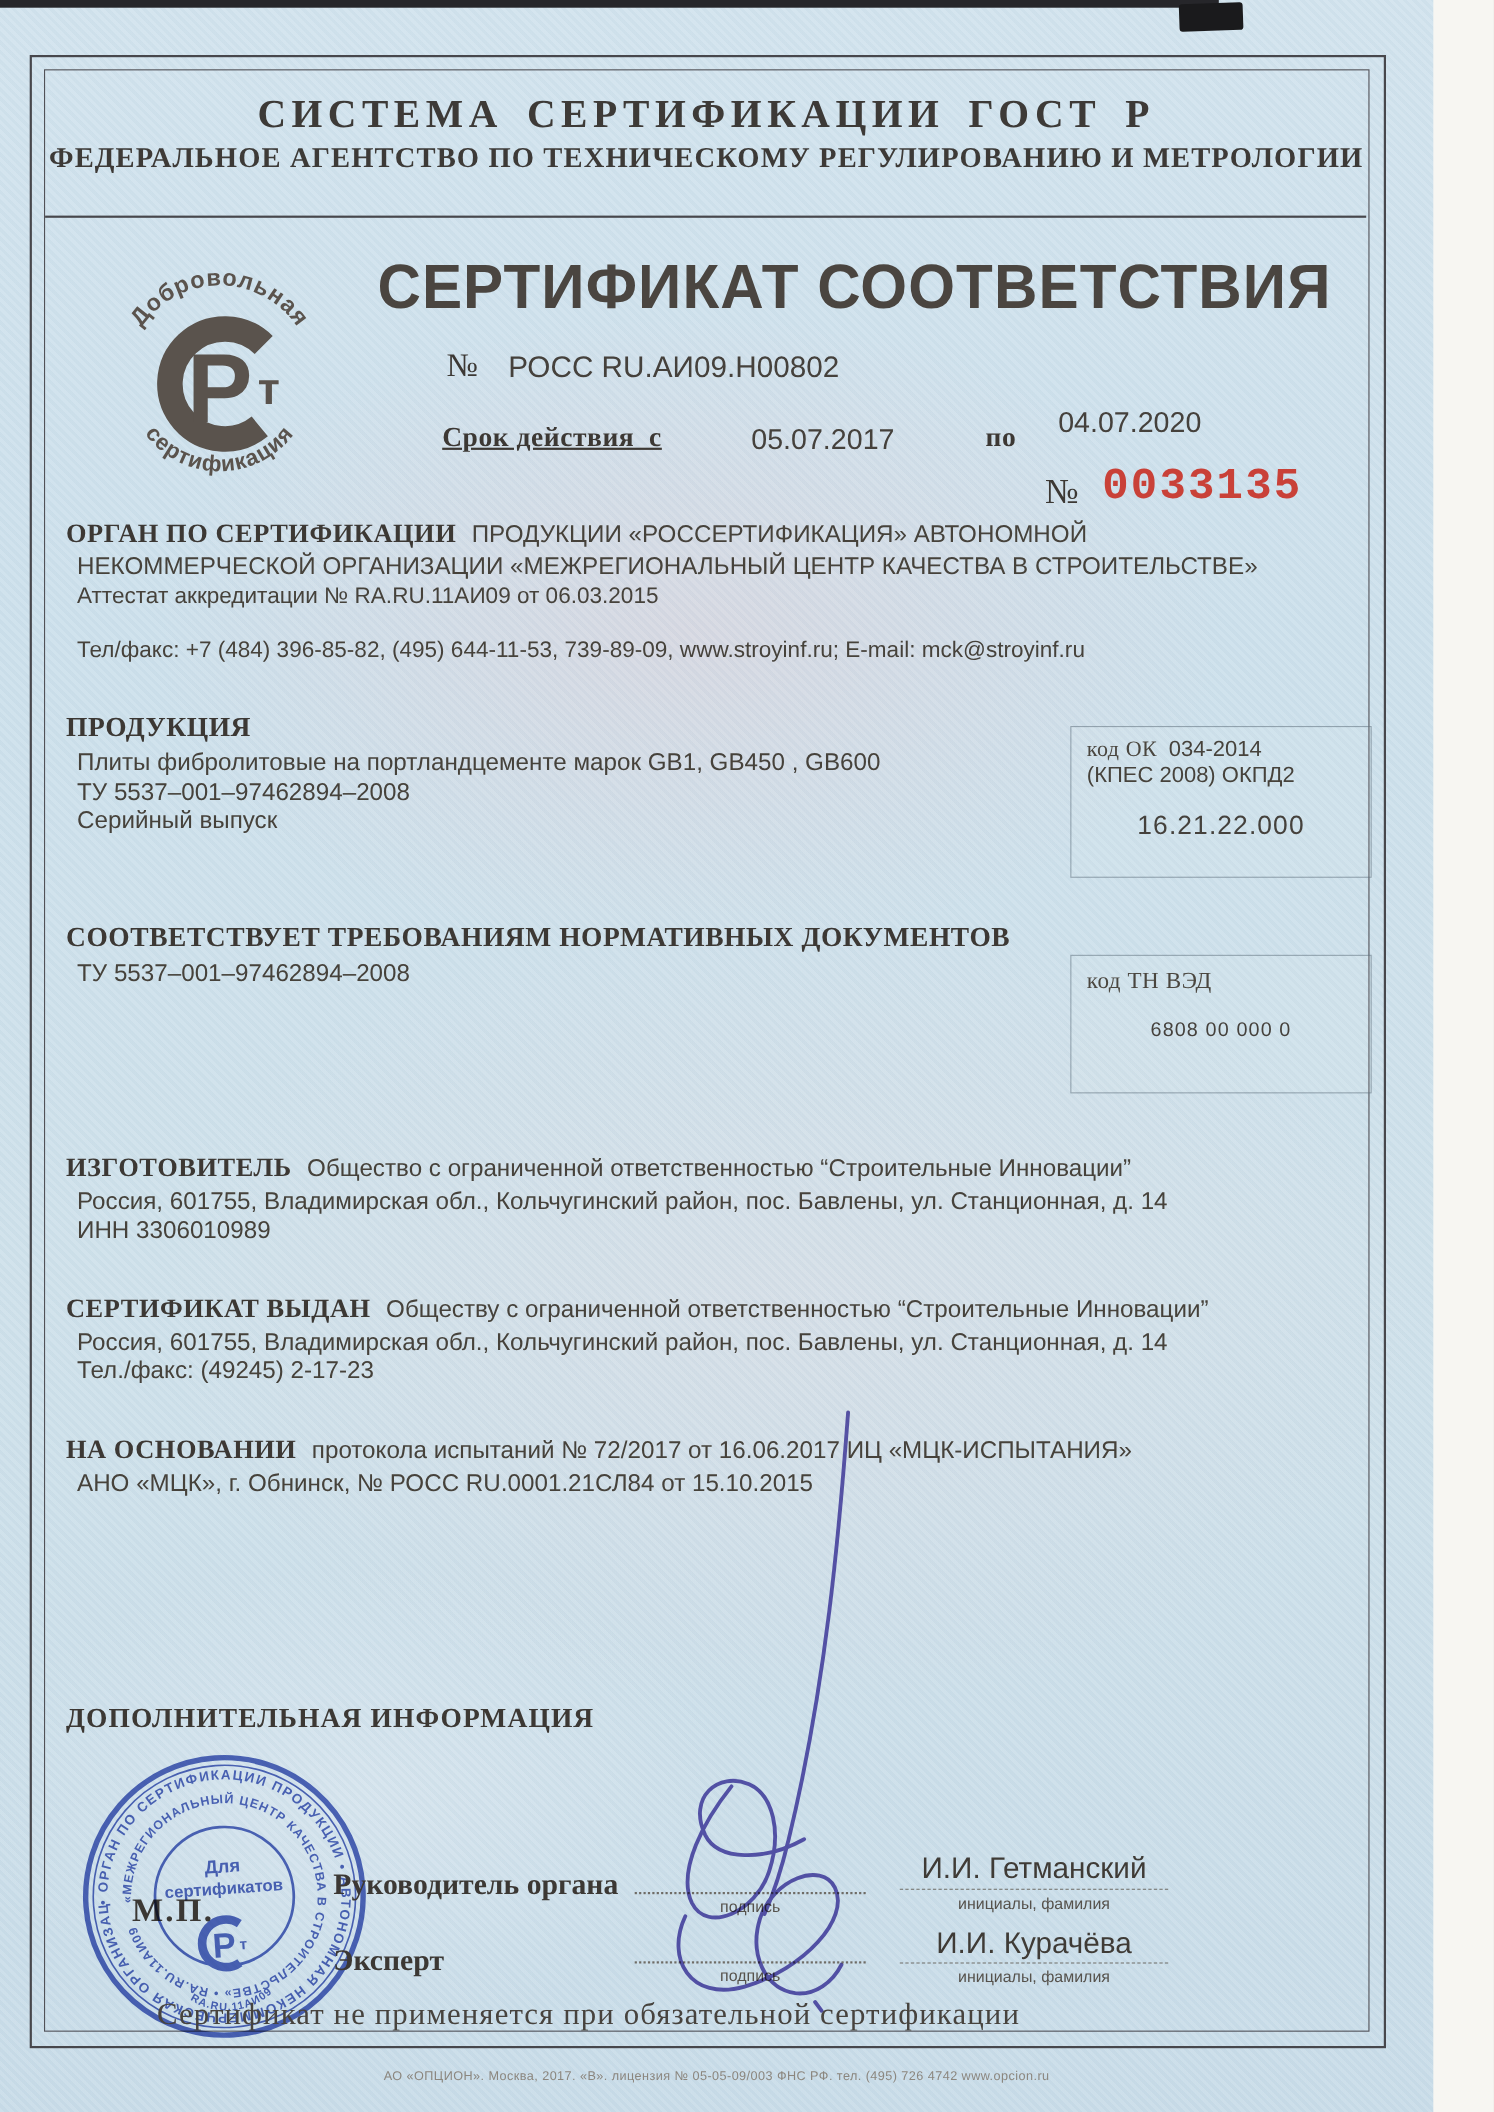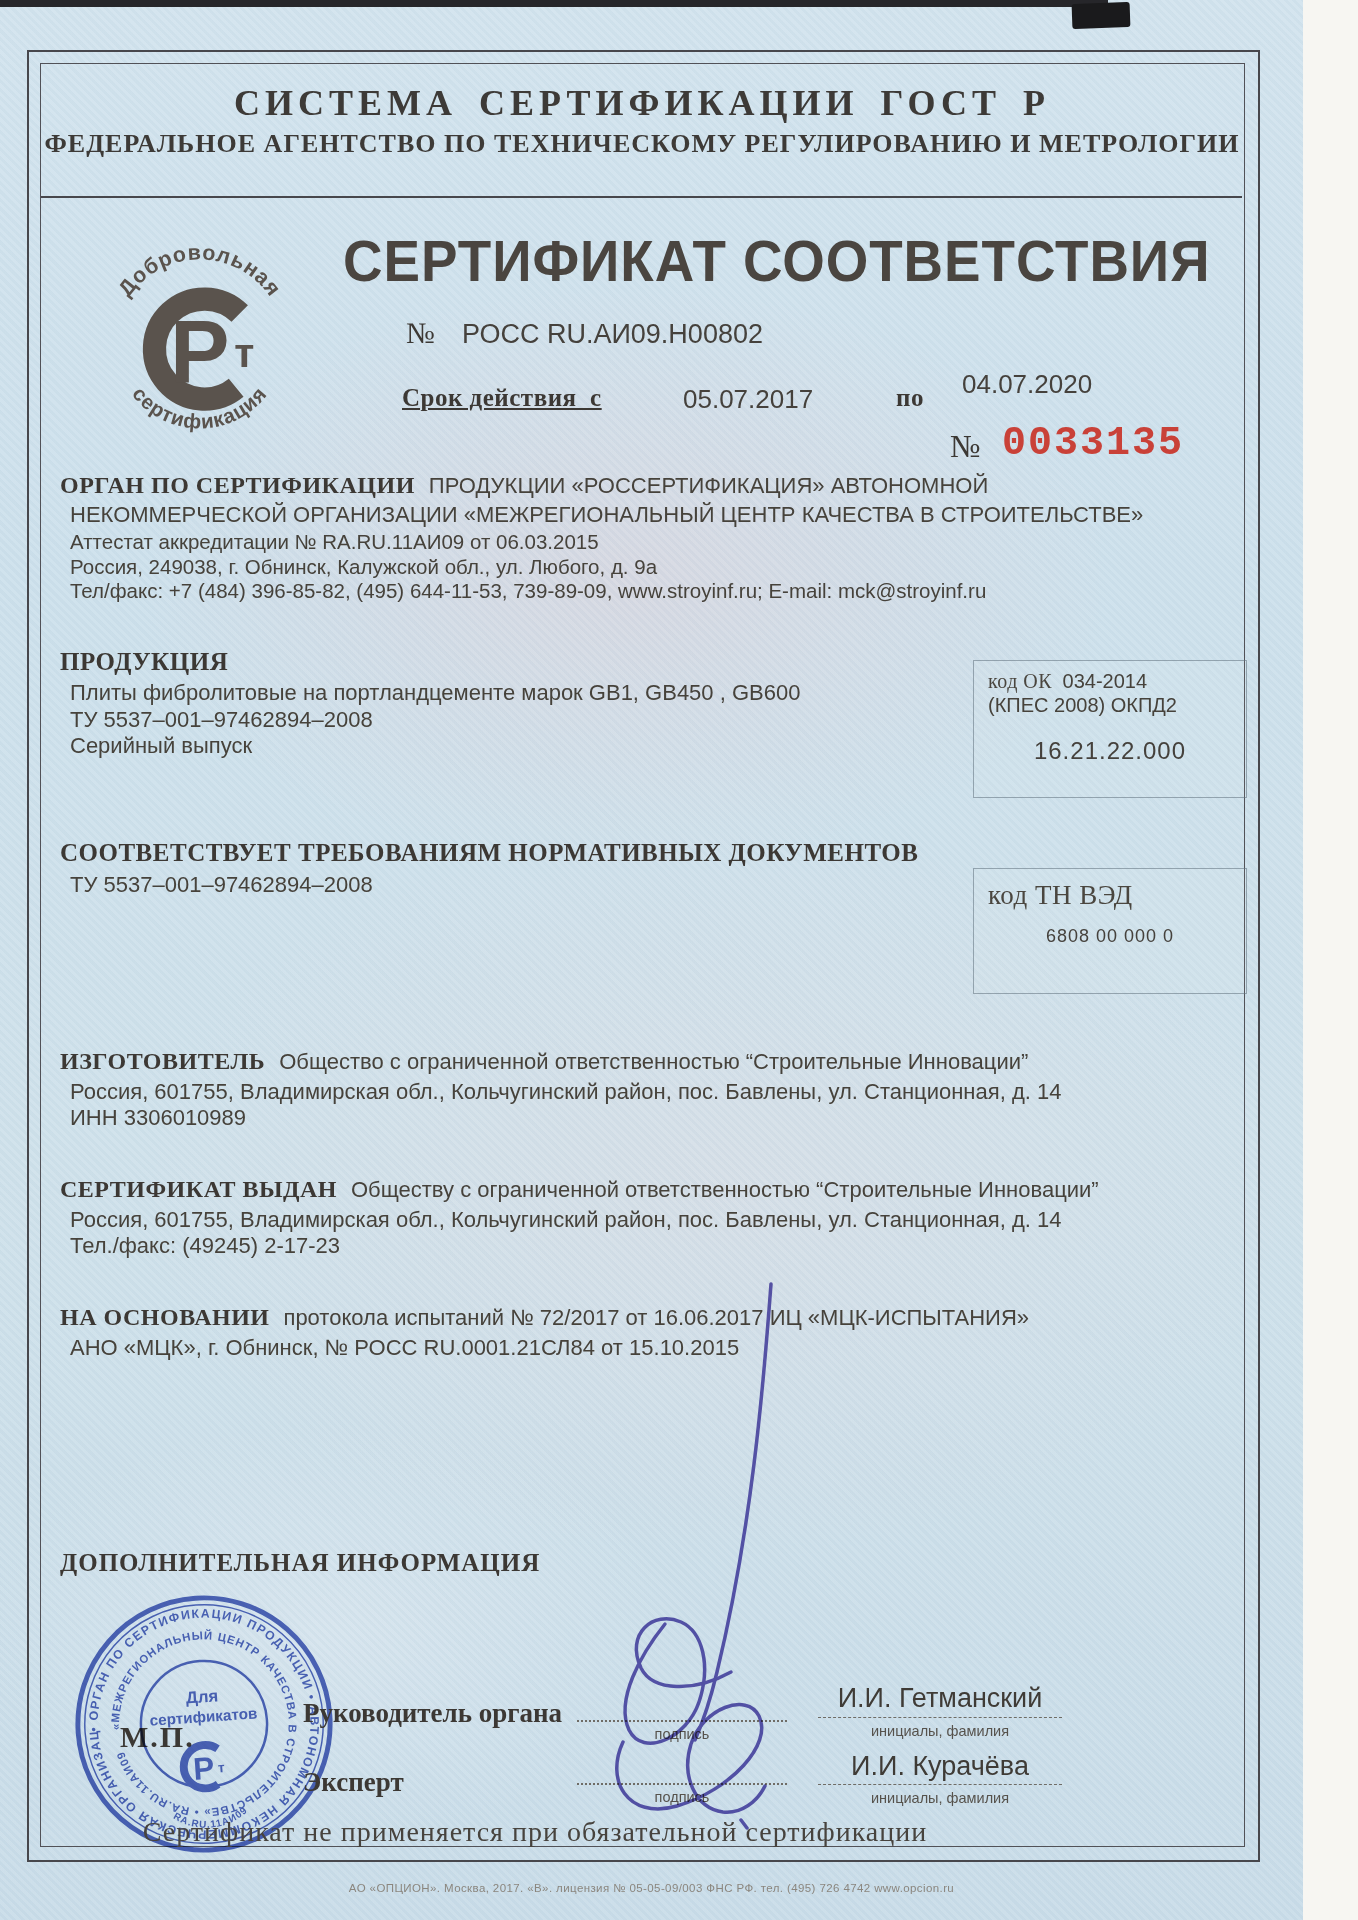--- a/index.html
+++ b/index.html
@@ -91,42 +91,41 @@
   <div class="abs sans-26" style="left:962px;top:370px;">04.07.2020</div>
 
   <div class="abs serif-txt" style="left:950px;top:428px;font-size:32px;">№</div>
   <div class="abs red-num" style="left:1002px;top:424px;">0033135</div>
 
   <div class="abs sans-22" style="left:70px;top:501px;">НЕКОММЕРЧЕСКОЙ ОРГАНИЗАЦИИ «МЕЖРЕГИОНАЛЬНЫЙ ЦЕНТР КАЧЕСТВА В СТРОИТЕЛЬСТВЕ»</div>
   <div class="abs" style="left:60px;top:472px;">
     <span class="serif-lbl">ОРГАН ПО СЕРТИФИКАЦИИ</span><span class="sans-22 inline-gap">ПРОДУКЦИИ «РОССЕРТИФИКАЦИЯ» АВТОНОМНОЙ</span>
   </div>
   <div class="abs sans-20" style="left:70px;top:529px;">Аттестат аккредитации № RA.RU.11АИ09 от 06.03.2015</div>
-  <div class="abs sans-20" style="left:70px;top:554px;">Россия, 249038, г. Обнинск, Калужской обл., ул. Любого, д. 9а</div>
   <div class="abs sans-20" style="left:70px;top:578px;">Тел/факс: +7 (484) 396-85-82, (495) 644-11-53, 739-89-09, www.stroyinf.ru; E-mail: mck@stroyinf.ru</div>
 
   <div class="abs serif-lbl-lg" style="left:60px;top:648px;">ПРОДУКЦИЯ</div>
   <div class="abs sans-22" style="left:70px;top:679px;">Плиты фибролитовые на портландцементе марок GB1, GB450 , GB600</div>
   <div class="abs sans-22" style="left:70px;top:706px;">ТУ 5537–001–97462894–2008</div>
   <div class="abs sans-22" style="left:70px;top:732px;">Серийный выпуск</div>
 
   <div class="code-box" style="left:973px;top:660px;width:272px;height:136px;">
     <div class="abs" style="left:14px;top:8px;">
       <span class="box-serif">код ОК</span>
       <span class="box-sans" style="margin-left:6px;">034-2014</span>
     </div>
     <div class="abs box-sans" style="left:14px;top:32px;">(КПЕС 2008) ОКПД2</div>
     <div class="abs box-val center" style="left:0;top:78px;width:272px;">16.21.22.000</div>
   </div>
 
   <div class="abs serif-lbl-lg" style="left:60px;top:839px;">СООТВЕТСТВУЕТ ТРЕБОВАНИЯМ НОРМАТИВНЫХ ДОКУМЕНТОВ</div>
   <div class="abs sans-22" style="left:70px;top:871px;">ТУ 5537–001–97462894–2008</div>
 
   <div class="code-box" style="left:973px;top:868px;width:272px;height:124px;">
-    <div class="abs box-serif" style="left:14px;top:10px;font-size:27px;">код ТН ВЭД</div>
+    <div class="abs box-serif" style="left:14px;top:10px;font-size:21px;">код ТН ВЭД</div>
     <div class="abs box-val center" style="left:0;top:58px;width:272px;font-size:18px;">6808 00 000 0</div>
   </div>
 
   <div class="abs" style="left:60px;top:1048px;">
     <span class="serif-lbl">ИЗГОТОВИТЕЛЬ</span><span class="sans-22 inline-gap">Общество с ограниченной ответственностью “Строительные Инновации”</span>
   </div>
   <div class="abs sans-22" style="left:70px;top:1078px;">Россия, 601755, Владимирская обл., Кольчугинский район, пос. Бавлены, ул. Станционная, д. 14</div>
   <div class="abs sans-22" style="left:70px;top:1104px;">ИНН 3306010989</div>
 
   <div class="abs" style="left:60px;top:1176px;">

